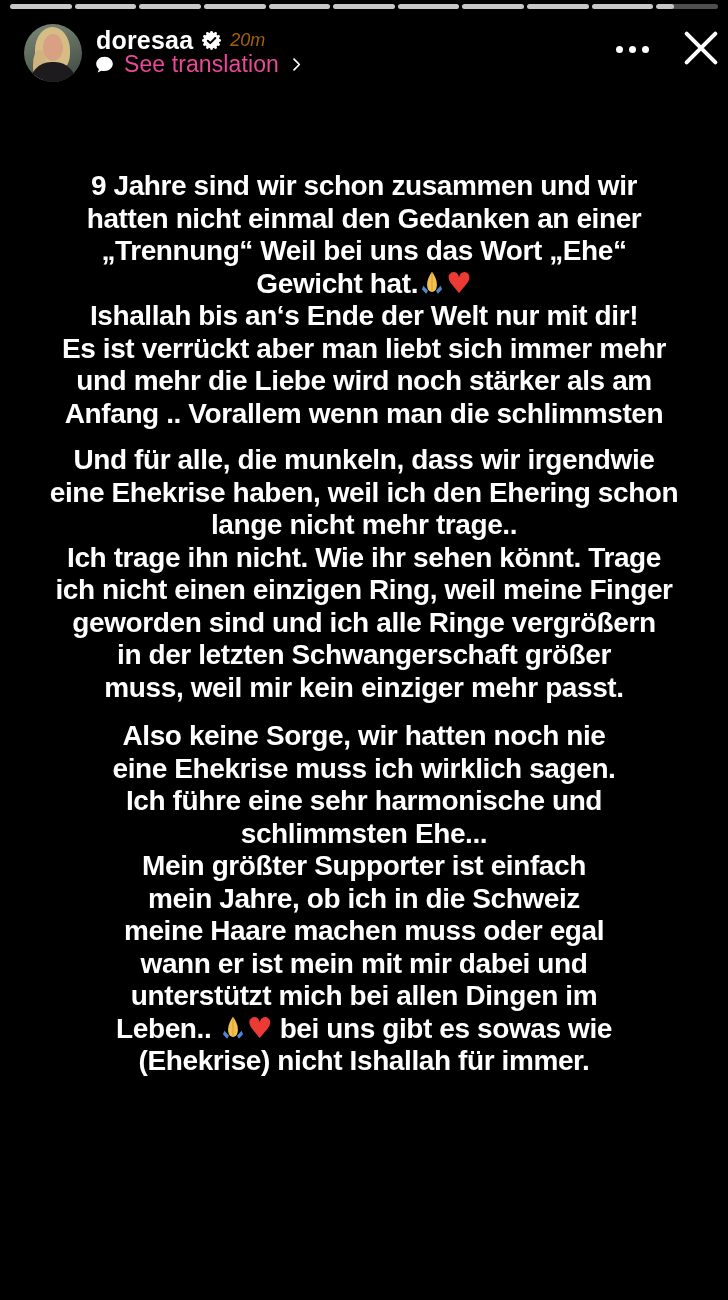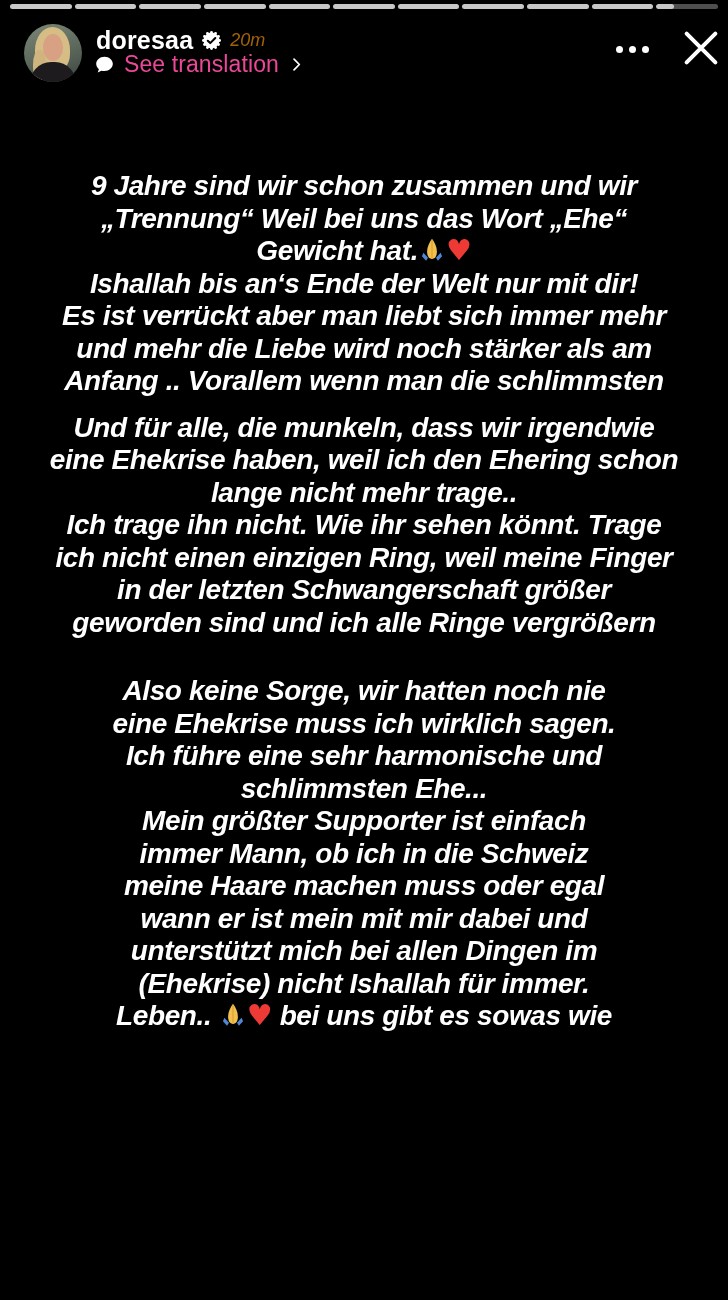--- a/index.html
+++ b/index.html
@@ -29,22 +29,22 @@
   .bubble{width:21px;height:21px;display:inline-block;}
   .translabel{font-size:23px;letter-spacing:.1px;}
   .chev{width:17px;height:17px;display:inline-block;}
   .morebtn{position:absolute;left:608px;top:32px;width:48px;height:34px;background:none;border:none;cursor:pointer;display:flex;align-items:center;justify-content:center;gap:6px;}
   .morebtn i{width:7px;height:7px;border-radius:50%;background:#fff;}
   .closebtn{position:absolute;left:676px;top:24px;width:50px;height:50px;background:none;border:none;cursor:pointer;padding:0;}
   
   .storytext{position:absolute;top:170px;left:18px;width:692px;text-align:center;
     font-size:28px;line-height:32.5px;font-weight:700;letter-spacing:-0.4px;
     text-shadow:0 1px 4px rgba(0,0,0,.85);}
-  .para{margin:0 0 14px 0;font-style:italic;}
-  .para:nth-child(2){margin-bottom:36px;}
+  .para{margin:0 0 14px 0;}
+  .para:nth-child(2){margin-bottom:16px;}
   .para:last-child{margin-bottom:4px;}
   .em{display:inline-block;vertical-align:-5px;line-height:0;}
   .em svg{width:28px;height:28px;display:inline-block;}
   .em.heart{font-family:"DejaVu Sans",sans-serif;color:#ee3a35;font-size:29px;vertical-align:0;line-height:0;display:inline;text-shadow:none;}
 </style>
 </head>
 <body>
 
 <div class="stage">
 
@@ -120,54 +120,56 @@
     <button class="closebtn">
       <svg viewBox="0 0 24 24" style="width:46px;height:46px;">
         <path d="M4.5 4.5 L19.5 19.5 M19.5 4.5 L4.5 19.5" stroke="#fff" stroke-width="2.1" stroke-linecap="round"></path>
       </svg>
     </button>
   </div>
 
   <div class="storytext">
       <div class="para">
         <div class="line">9 Jahre sind wir schon zusammen und wir</div>
+        <div class="line">hatten nicht einmal den Gedanken an einer</div>
         <div class="line">„Trennung“ Weil bei uns das Wort „Ehe“</div>
         <div class="line">Gewicht hat.<span class="em"><svg viewBox="0 0 24 24">
               <path d="M12 1.5 C14.2 4.5 16.2 8.5 16.2 12.5 C16.2 16.5 14.6 18.8 12 18.8 C9.4 18.8 7.8 16.5 7.8 12.5 C7.8 8.5 9.8 4.5 12 1.5 Z" fill="#f2c04e"></path>
               <path d="M12 2.5 L12 18.5" stroke="#d99c2b" stroke-width="0.9"></path>
               <path d="M4.6 13.4 L8.6 17.8 L6.9 20.4 L3.4 16.6 Z" fill="#4f87d4"></path>
               <path d="M19.4 13.4 L15.4 17.8 L17.1 20.4 L20.6 16.6 Z" fill="#4f87d4"></path>
             </svg></span><span class="em heart">♥</span></div>
         <div class="line">Ishallah bis an‘s Ende der Welt nur mit dir!</div>
         <div class="line">Es ist verrückt aber man liebt sich immer mehr</div>
         <div class="line">und mehr die Liebe wird noch stärker als am</div>
         <div class="line">Anfang .. Vorallem wenn man die schlimmsten</div>
       </div>
       <div class="para">
         <div class="line">Und für alle, die munkeln, dass wir irgendwie</div>
         <div class="line">eine Ehekrise haben, weil ich den Ehering schon</div>
         <div class="line">lange nicht mehr trage..</div>
         <div class="line">Ich trage ihn nicht. Wie ihr sehen könnt. Trage</div>
         <div class="line">ich nicht einen einzigen Ring, weil meine Finger</div>
+        <div class="line">geworden sind und ich alle Ringe vergrößern</div>
         <div class="line">in der letzten Schwangerschaft größer</div>
-        <div class="line">geworden sind und ich alle Ringe vergrößern</div>
+        <div class="line">muss, weil mir kein einziger mehr passt.</div>
       </div>
       <div class="para">
         <div class="line">Also keine Sorge, wir hatten noch nie</div>
         <div class="line">eine Ehekrise muss ich wirklich sagen.</div>
         <div class="line">Ich führe eine sehr harmonische und</div>
         <div class="line">schlimmsten Ehe...</div>
         <div class="line">Mein größter Supporter ist einfach</div>
-        <div class="line">immer Mann, ob ich in die Schweiz</div>
+        <div class="line">mein Jahre, ob ich in die Schweiz</div>
         <div class="line">meine Haare machen muss oder egal</div>
         <div class="line">wann er ist mein mit mir dabei und</div>
         <div class="line">unterstützt mich bei allen Dingen im</div>
-        <div class="line">(Ehekrise) nicht Ishallah für immer.</div>
         <div class="line">Leben.. <span class="em"><svg viewBox="0 0 24 24">
               <path d="M12 1.5 C14.2 4.5 16.2 8.5 16.2 12.5 C16.2 16.5 14.6 18.8 12 18.8 C9.4 18.8 7.8 16.5 7.8 12.5 C7.8 8.5 9.8 4.5 12 1.5 Z" fill="#f2c04e"></path>
               <path d="M12 2.5 L12 18.5" stroke="#d99c2b" stroke-width="0.9"></path>
               <path d="M4.6 13.4 L8.6 17.8 L6.9 20.4 L3.4 16.6 Z" fill="#4f87d4"></path>
               <path d="M19.4 13.4 L15.4 17.8 L17.1 20.4 L20.6 16.6 Z" fill="#4f87d4"></path>
             </svg></span><span class="em heart">♥</span> bei uns gibt es sowas wie</div>
+        <div class="line">(Ehekrise) nicht Ishallah für immer.</div>
       </div>
     </div>
 
 </div>
 
 </body></html>

